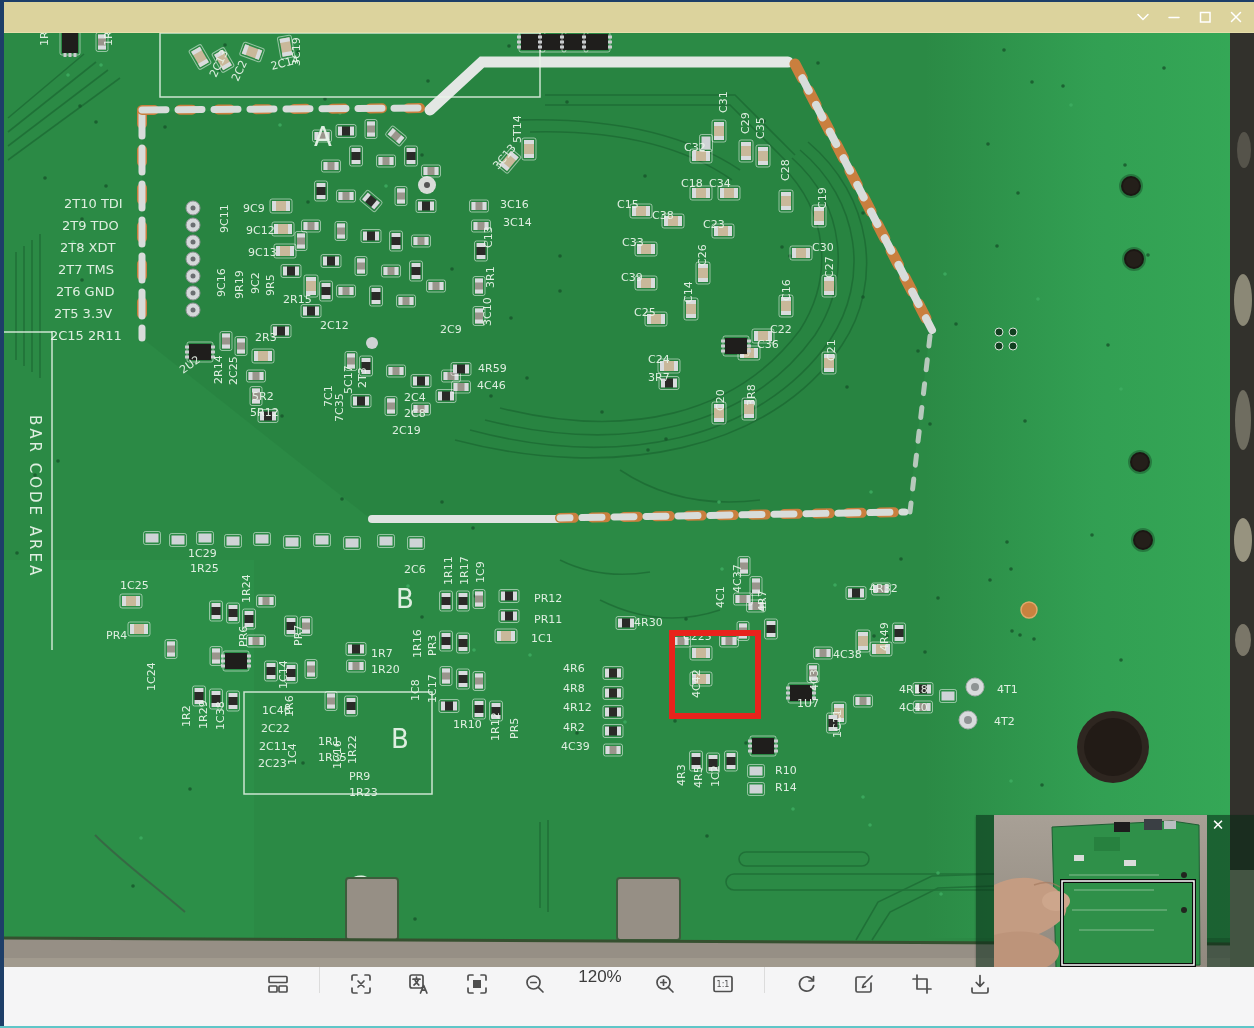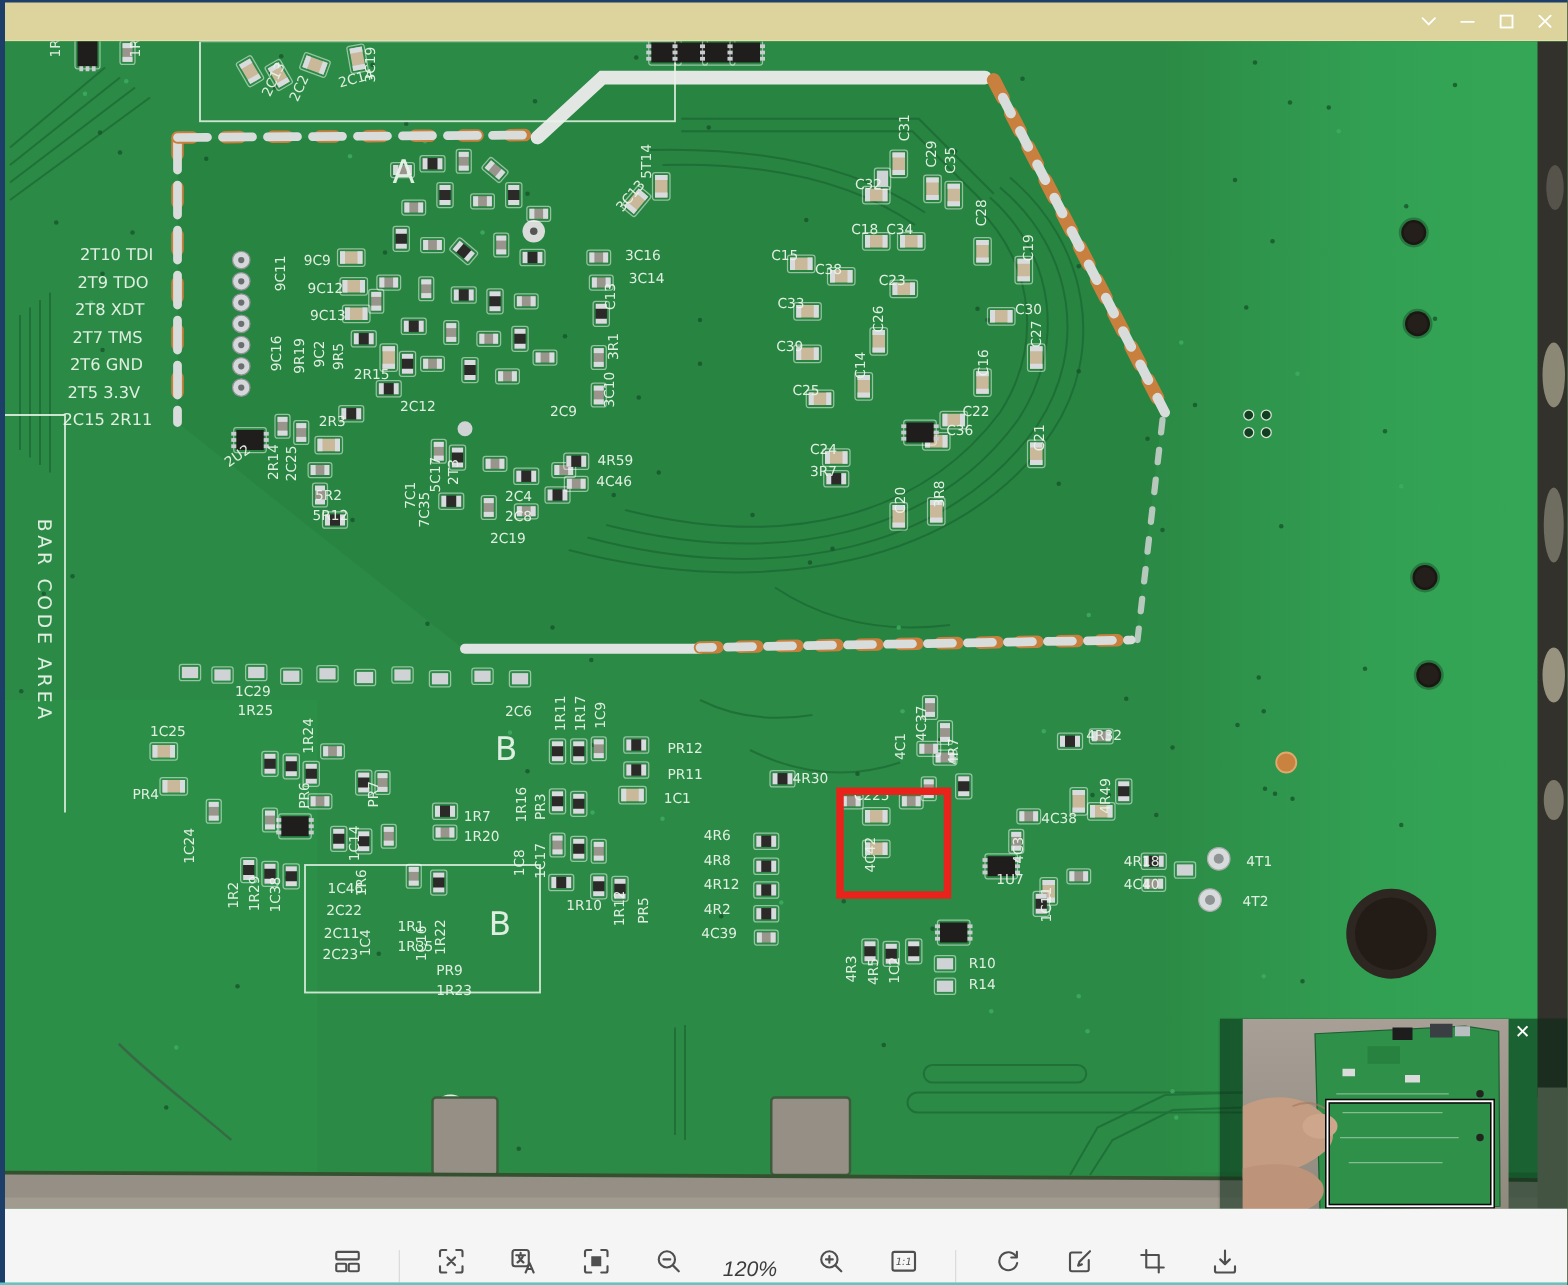--- a/index.html
+++ b/index.html
@@ -18,21 +18,21 @@
   #pcb-svg{display:block;}
   .lbl{fill:#eaf5ea;opacity:.94;font-family:"DejaVu Sans",sans-serif;}
   
   #navigator{position:absolute;left:972px;top:782px;width:282px;height:159px;background:rgba(7,42,22,.55);
     box-shadow:0 1px 2px rgba(0,0,0,.35);}
   #nav-photo{position:absolute;left:18px;top:0;width:213px;height:159px;}
   #nav-close{position:absolute;right:31px;top:1px;width:18px;height:18px;color:#fff;font-size:15px;line-height:18px;
     text-align:center;cursor:pointer;font-family:"DejaVu Sans",sans-serif;}
   
   #toolbar{position:absolute;left:4px;top:967px;width:1250px;height:59px;background:#f5f5f6;
-    display:flex;align-items:flex-end;justify-content:center;gap:24px;font-style:italic;}
+    display:flex;align-items:flex-start;justify-content:center;gap:24px;}
   .tbtn{width:34px;height:34px;display:flex;align-items:center;justify-content:center;border-radius:4px;cursor:pointer;}
   .tbtn svg{stroke:#4f4f4f;stroke-width:1.7;fill:none;stroke-linecap:round;stroke-linejoin:round;}
   .tsep{width:1px;height:26px;background:#dcdcdc;}
   #zoom-level{font-size:17px;color:#3c3c3c;min-width:48px;text-align:center;}
 </style>
 </head>
 <body>
 
 <div id="app">
 

